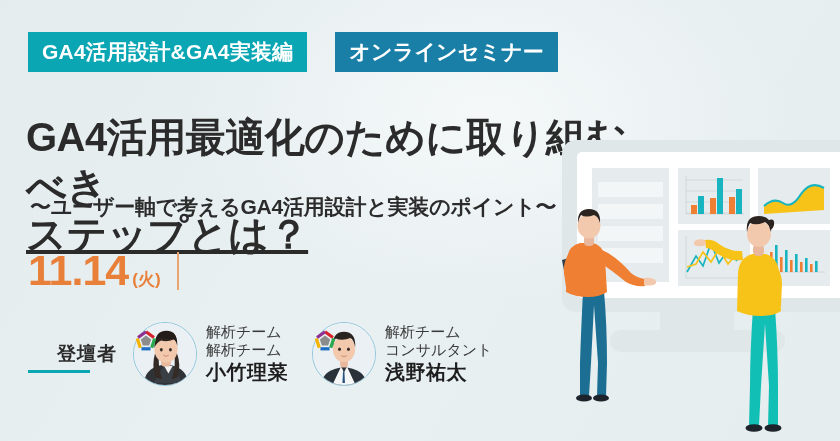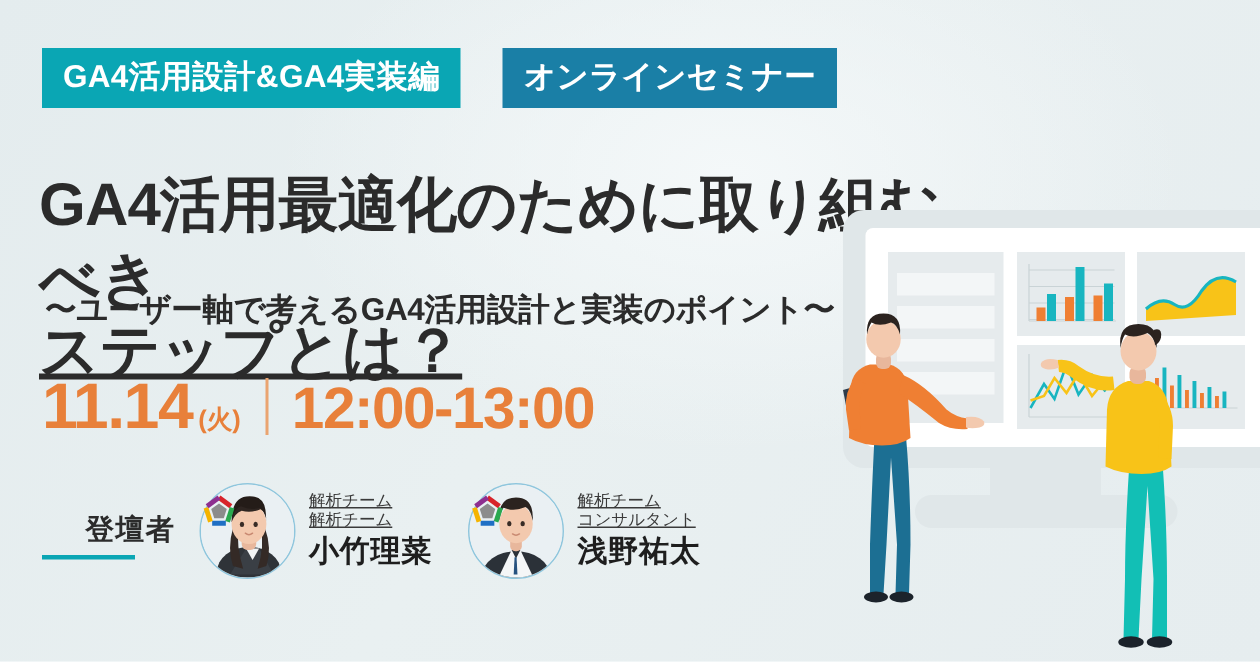--- a/index.html
+++ b/index.html
@@ -148,24 +148,23 @@
     top: 7px;
     width: 24px;
     height: 24px;
     z-index: 3;
   }
 
   .speaker-text { line-height: 1.18; }
   .sp-team, .sp-role {
     display: block;
     color: #3a3a3a;
-    font-size: 11px;
+    font-size: 15px;
     letter-spacing: 0px;
     white-space: nowrap;
-    text-decoration: underline;
   }
   .sp-name {
     display: block;
     color: #1e1e1e;
     font-weight: bold;
     font-size: 20px;
     letter-spacing: 0.5px;
     margin-top: 3px;
     white-space: nowrap;
   }
@@ -219,21 +218,20 @@
     <span class="l1">GA4活用最適化のために取り組むべき</span>
     <span class="l2">ステップとは？</span>
   </h1>
 
   <div class="subhead">〜ユーザー軸で考えるGA4活用設計と実装のポイント〜</div>
 
   <div class="datetime">
     <span class="dt-date">11.14</span>
     <span class="dt-dow">(火)</span>
     <span class="dt-sep"></span>
-    <span class="dt-time">12:00-13:00</span>
   </div>
 
   <div class="speakers">
 
     <div class="speaker-label">
       <span class="txt">登壇者</span>
       <span class="rule"></span>
     </div>
 
     <div class="speaker">

